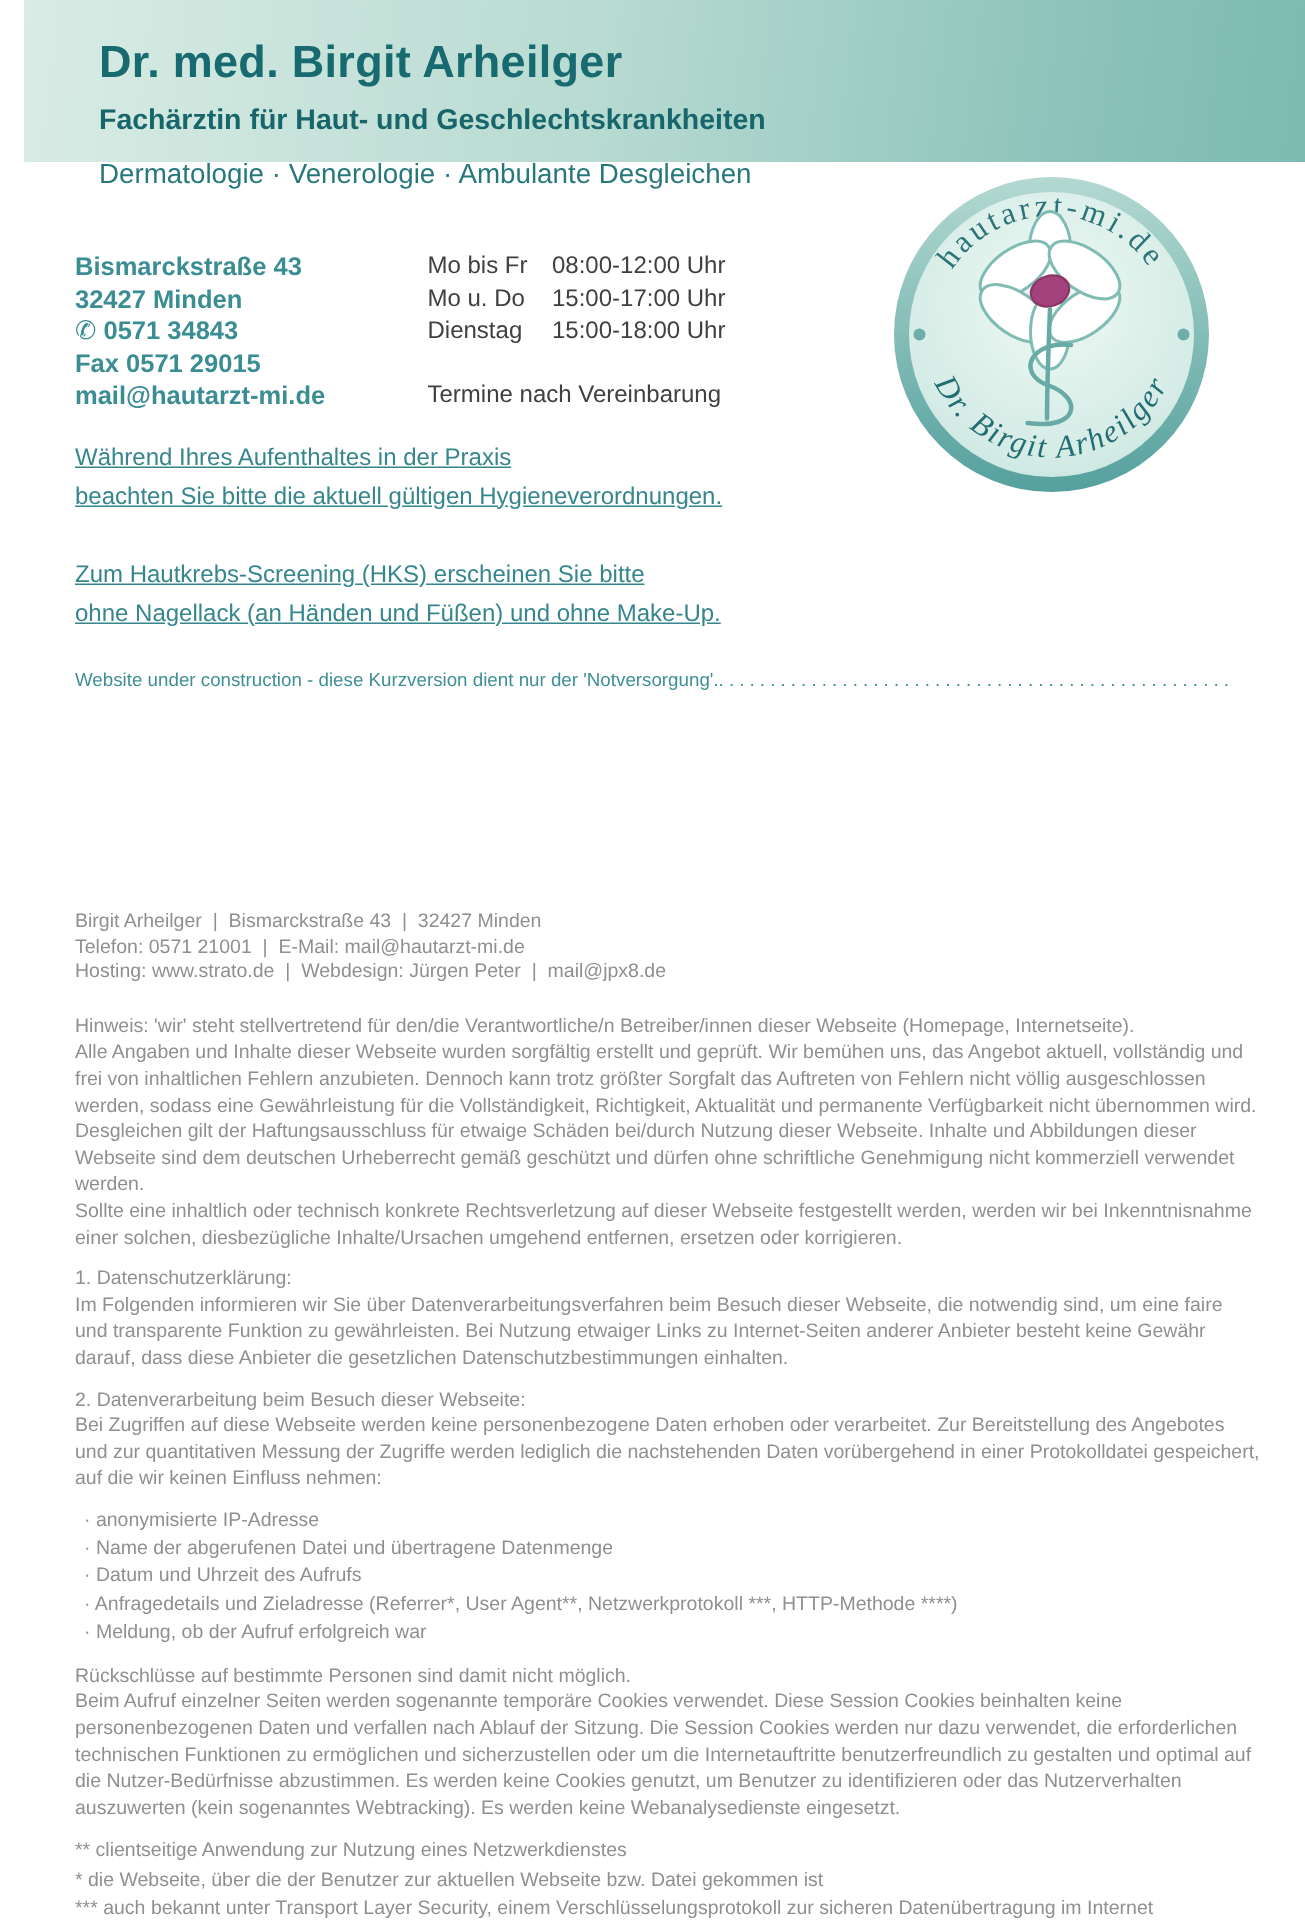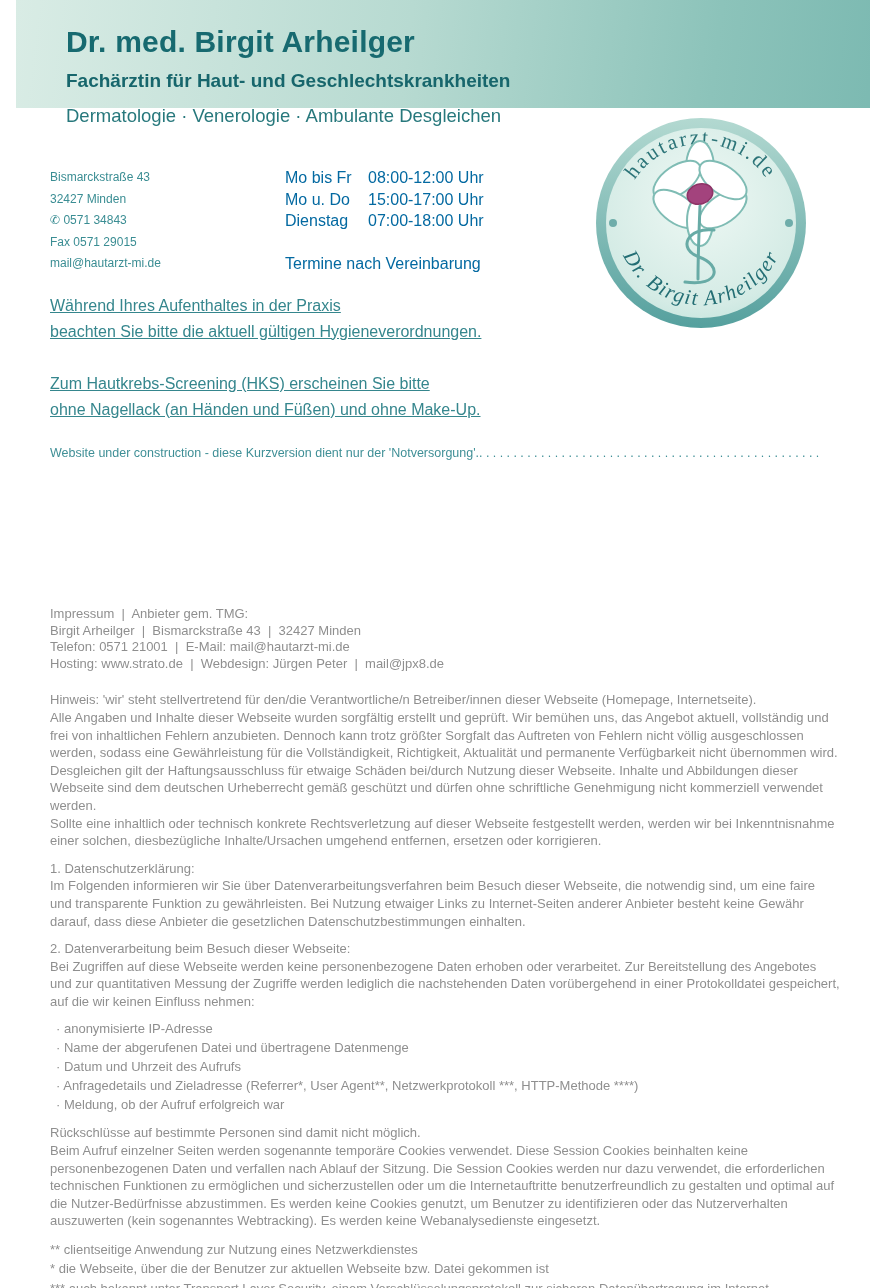--- a/index.html
+++ b/index.html
@@ -20,25 +20,25 @@
   .page-subtitle{
     margin:0 0 13px 0;font-size:19px;font-weight:bold;color:#17666c;
   }
   .page-specialties{
     margin:0;font-size:18.5px;font-weight:normal;color:#27787c;
   }
   
   .badge{position:absolute;left:594px;top:116px;width:214px;height:214px;}
   
   .contact{
-    position:absolute;left:50px;top:167px;font-size:12px;line-height:21.5px;color:#3a8d93;
+    position:absolute;left:50px;top:167px;font-size:17px;line-height:21.5px;color:#3a8d93;font-weight:bold;
   }
   .contact .row{white-space:pre;}
   .hours{
-    position:absolute;left:285px;top:167px;font-size:16px;line-height:21.5px;color:#0369a1;
+    position:absolute;left:285px;top:167px;font-size:16px;line-height:21.5px;color:#404040;
   }
   .hours .hrow .hlabel{display:inline-block;width:83px;}
   .hours .spacer{height:21.5px;}
   
   .notice{
     position:absolute;left:50px;font-size:16px;line-height:25.5px;color:#35868d;
     white-space:pre-line;
     text-decoration:underline;
   }
   .notice.hygiene{top:293px;}
@@ -126,36 +126,35 @@
 </div>
 
 <div class="hours">
   <div class="hrow">
     <span class="hlabel">Mo bis Fr</span><span>08:00-12:00 Uhr</span>
   </div>
   <div class="hrow">
     <span class="hlabel">Mo u. Do</span><span>15:00-17:00 Uhr</span>
   </div>
   <div class="hrow">
-    <span class="hlabel">Dienstag</span><span>07:00-18:00 Uhr</span>
+    <span class="hlabel">Dienstag</span><span>15:00-18:00 Uhr</span>
   </div>
   <div class="spacer"></div>
   <div class="hrow">Termine nach Vereinbarung</div>
 </div>
 
 <div class="notice hygiene">Während Ihres Aufenthaltes in der Praxis
 beachten Sie bitte die aktuell gültigen Hygieneverordnungen.</div>
 <div class="notice screening">Zum Hautkrebs-Screening (HKS) erscheinen Sie bitte
 ohne Nagellack (an Händen und Füßen) und ohne Make-Up.</div>
 
 <div class="construction"><span>Website under construction - diese Kurzversion dient nur der 'Notversorgung'.</span><span class="dots">..................................................</span></div>
 
 <div class="legal">
   <div class="impressum">
-    <div class="iline">Impressum  |  Anbieter gem. TMG:</div>
     <div class="iline">Birgit Arheilger  |  Bismarckstraße 43  |  32427 Minden</div>
     <div class="iline">Telefon: 0571 21001  |  E-Mail: mail@hautarzt-mi.de</div>
     <div class="iline">Hosting: www.strato.de  |  Webdesign: Jürgen Peter  |  mail@jpx8.de</div>
   </div>
 
   <p>Hinweis: 'wir' steht stellvertretend für den/die Verantwortliche/n Betreiber/innen dieser Webseite (Homepage, Internetseite).
 Alle Angaben und Inhalte dieser Webseite wurden sorgfältig erstellt und geprüft. Wir bemühen uns, das Angebot aktuell, vollständig und frei von inhaltlichen Fehlern anzubieten. Dennoch kann trotz größter Sorgfalt das Auftreten von Fehlern nicht völlig ausgeschlossen werden, sodass eine Gewährleistung für die Vollständigkeit, Richtigkeit, Aktualität und permanente Verfügbarkeit nicht übernommen wird. Desgleichen gilt der Haftungsausschluss für etwaige Schäden bei/durch Nutzung dieser Webseite. Inhalte und Abbildungen dieser Webseite sind dem deutschen Urheberrecht gemäß geschützt und dürfen ohne schriftliche Genehmigung nicht kommerziell verwendet werden.
 Sollte eine inhaltlich oder technisch konkrete Rechtsverletzung auf dieser Webseite festgestellt werden, werden wir bei Inkenntnisnahme einer solchen, diesbezügliche Inhalte/Ursachen umgehend entfernen, ersetzen oder korrigieren.</p>
   <p>1. Datenschutzerklärung:
 Im Folgenden informieren wir Sie über Datenverarbeitungsverfahren beim Besuch dieser Webseite, die notwendig sind, um eine faire und transparente Funktion zu gewährleisten. Bei Nutzung etwaiger Links zu Internet-Seiten anderer Anbieter besteht keine Gewähr darauf, dass diese Anbieter die gesetzlichen Datenschutzbestimmungen einhalten.</p>

